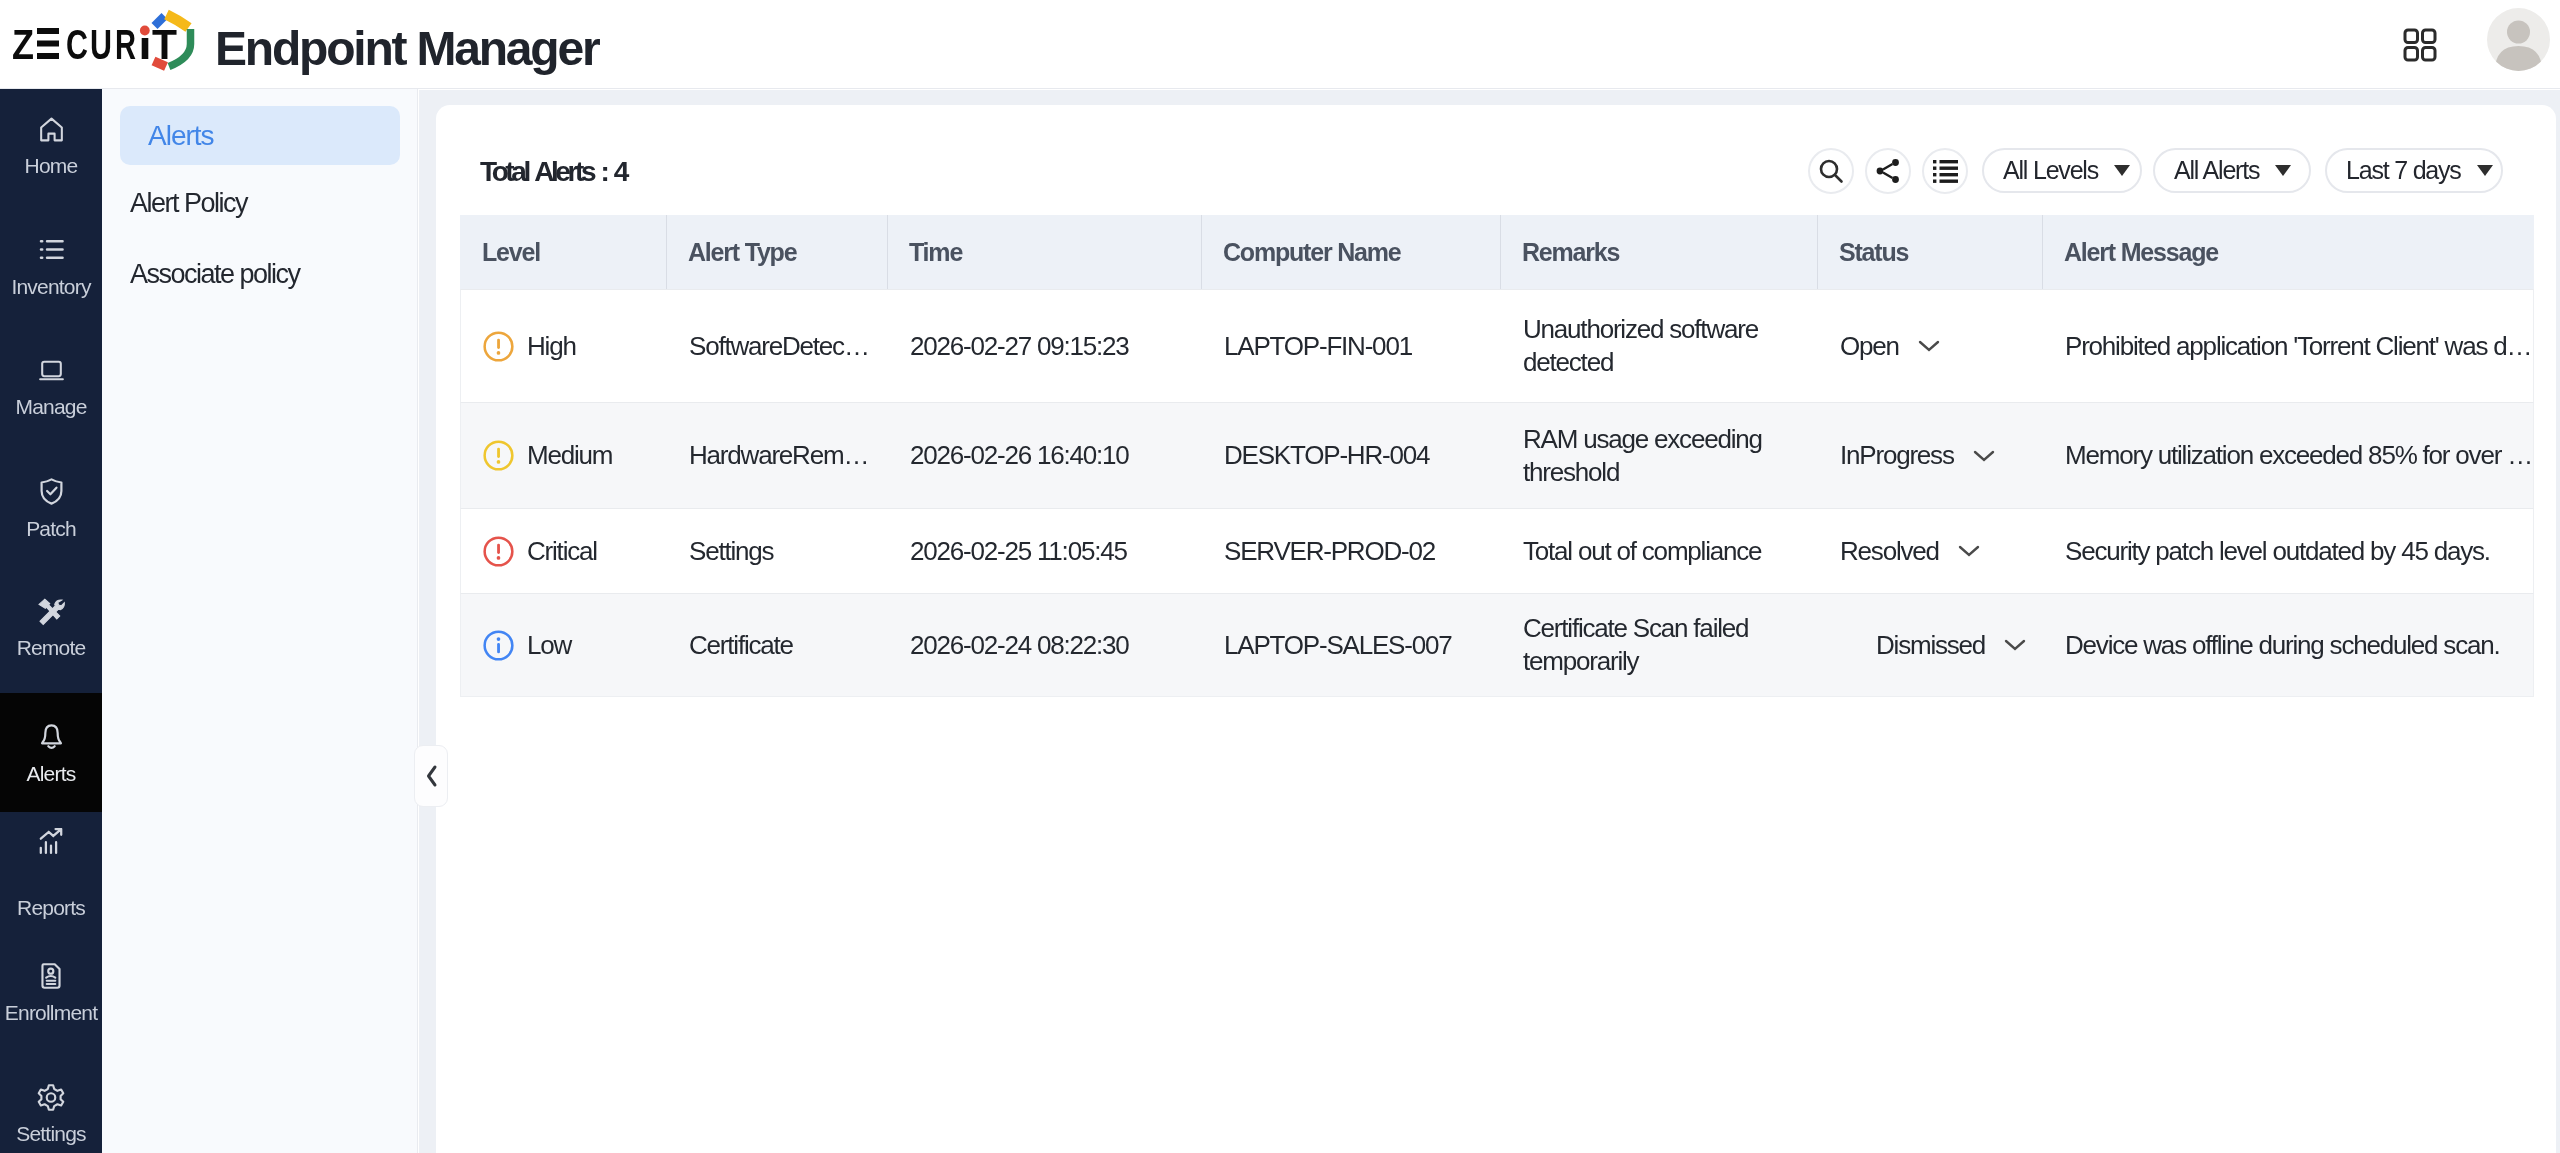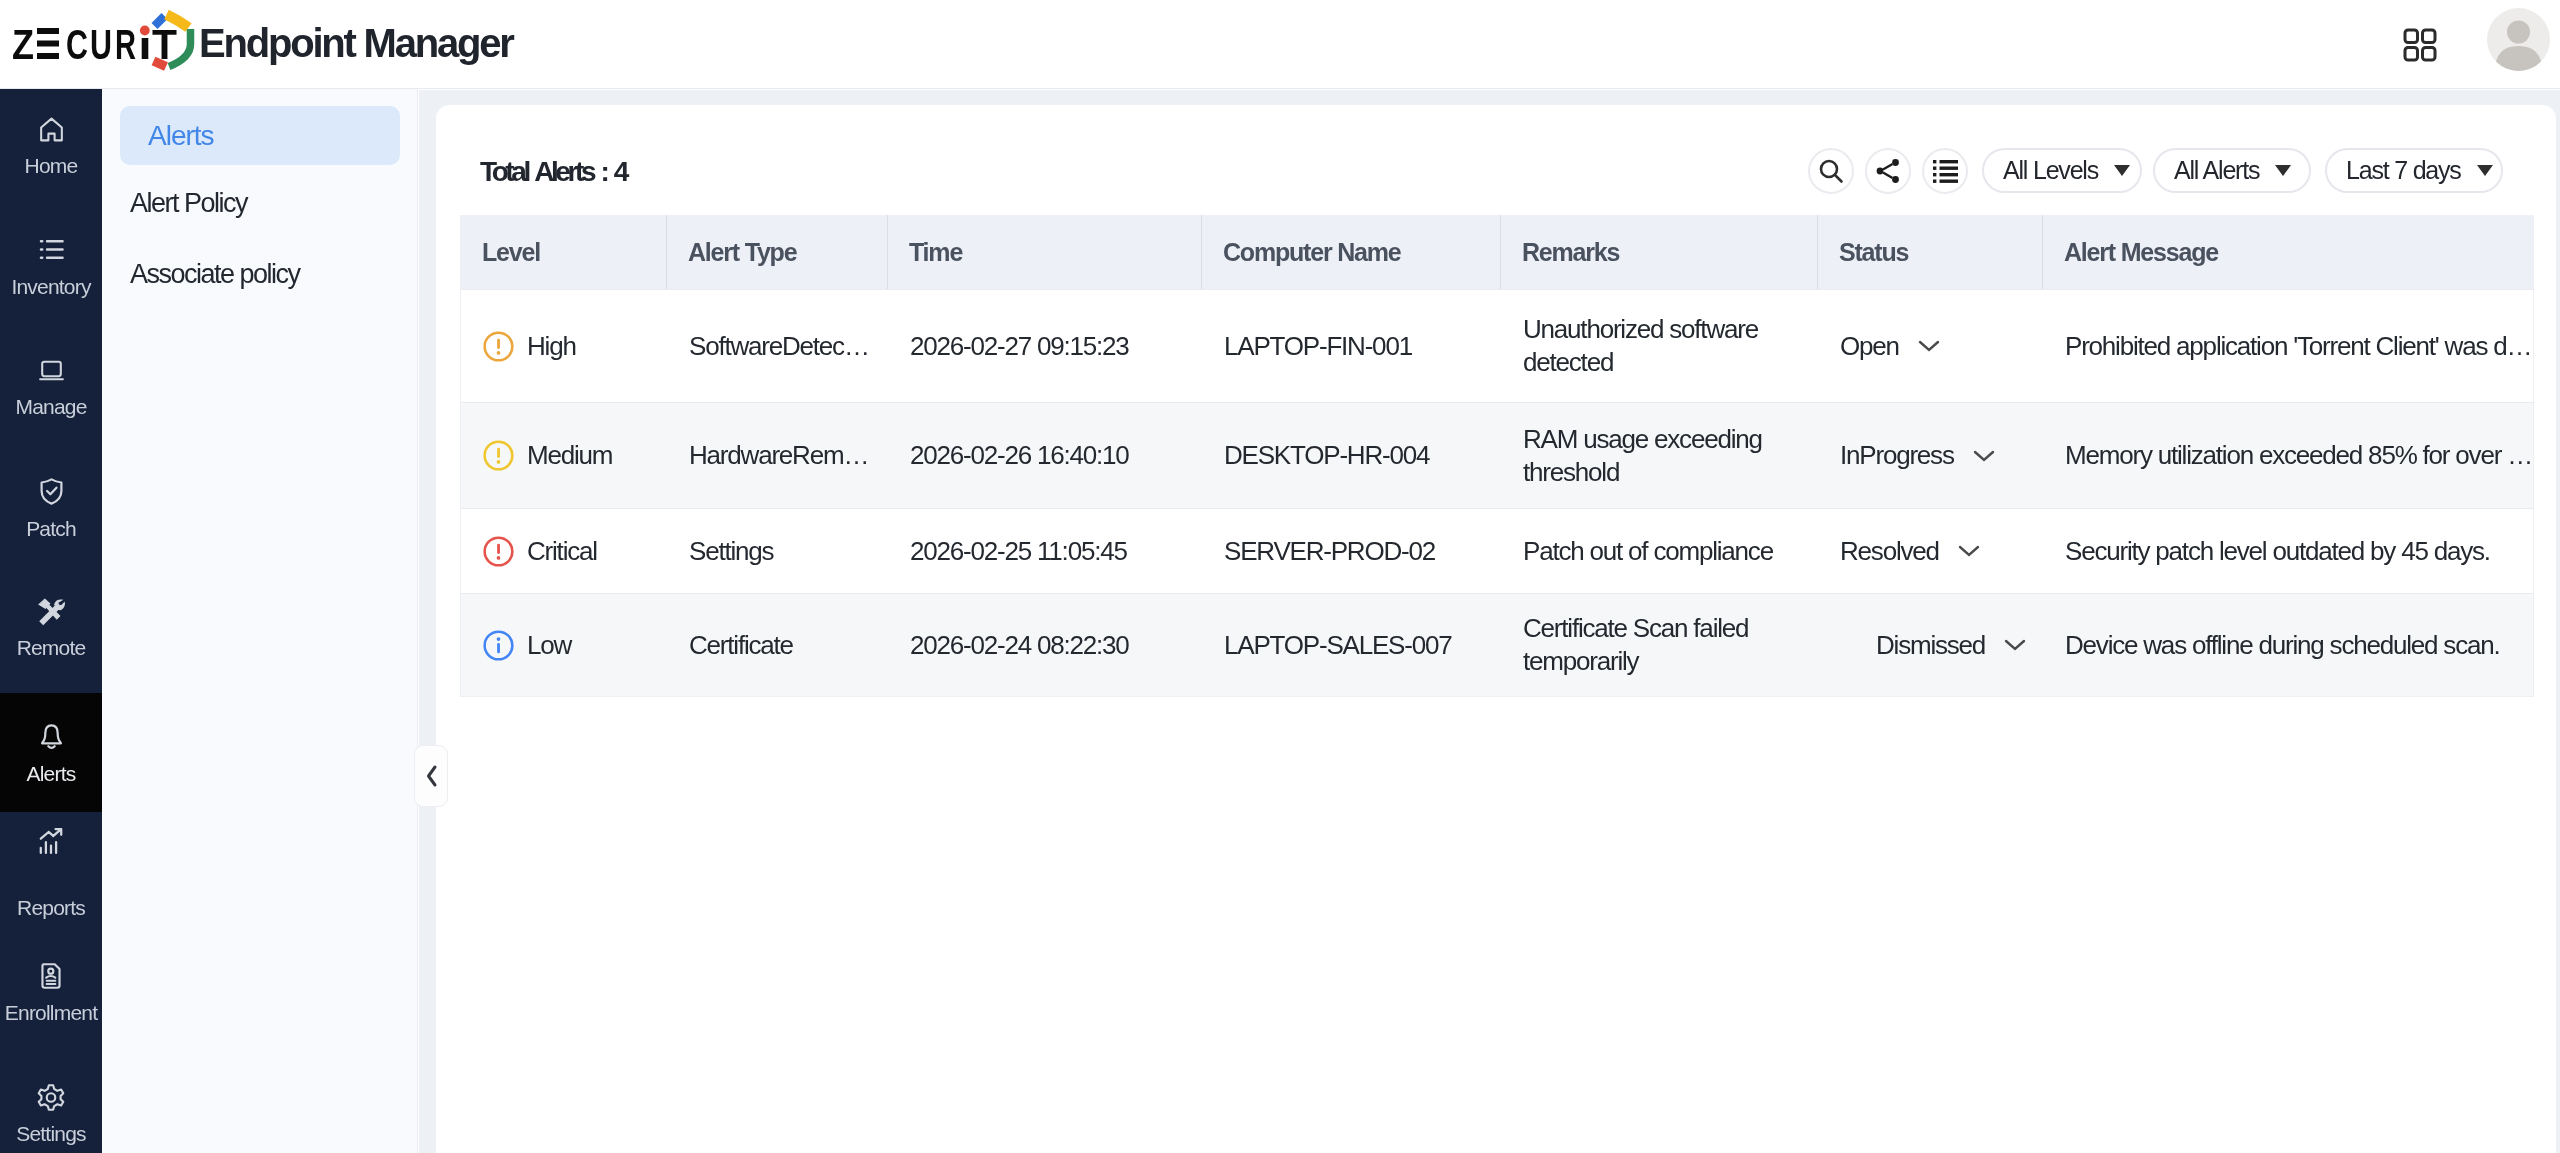--- a/index.html
+++ b/index.html
@@ -2,21 +2,21 @@
 <html><head>
 <meta charset="utf-8">
 <style>
 * { margin:0; padding:0; box-sizing:border-box; }
 html,body { width:2560px; height:1153px; overflow:hidden; background:#fff;
   font-family:"Liberation Sans", sans-serif; }
 
 
 #topbar { position:absolute; left:0; top:0; width:2560px; height:89px;
   background:#fff; border-bottom:1px solid #e7e9ee; z-index:30; }
-#title { position:absolute; left:199px; top:21px; font-size:40px; font-weight:700;
+#title { position:absolute; left:215px; top:21px; font-size:48px; font-weight:700;
   color:#20242c; letter-spacing:-2.2px; }
 #gridicon { position:absolute; left:2403px; top:28px; }
 #avatar { position:absolute; left:2487px; top:8px; width:63px; height:63px;
   border-radius:50%; background:#edecea; overflow:hidden; }
 
 
 #sidebar { position:absolute; left:0; top:89px; width:102px; height:1064px;
   background:#15213a; z-index:20; }
 .navitem { position:absolute; left:0; width:102px; height:121px;
   display:flex; flex-direction:column; align-items:center; justify-content:center; }
@@ -283,21 +283,21 @@
         <svg class="lvlic" width="31" height="31" viewBox="0 0 32 32" fill="none">
             <circle cx="16" cy="16" r="14.3" stroke="#e5534b" stroke-width="2.6"></circle>
             <rect x="14.6" y="8" width="2.9" height="10.5" rx="1.4" fill="#e5534b"></rect>
             <circle cx="16" cy="22.6" r="1.9" fill="#e5534b"></circle>
           </svg>
         Critical
       </div>
       <div class="cell" style="left:206px;">Settings</div>
       <div class="cell" style="left:427px;">2026-02-25 11:05:45</div>
       <div class="cell" style="left:741px;">SERVER-PROD-02</div>
-      <div class="cell remarks" style="left:1040px;">Patch out of compliance</div>
+      <div class="cell remarks" style="left:1040px;">Total out of compliance</div>
       <div class="cell" style="left:1357px;">Resolved
         <svg class="chev" width="22" height="14" viewBox="0 0 22 14" fill="none" stroke="#4a4a4a" stroke-width="2.4" stroke-linecap="round">
             <path d="M2 3 L11 11 L20 3"></path>
           </svg>
       </div>
       <div class="cell" style="left:1582px; width:492px;">
           <span class="msg">Security patch level outdated by 45 days.</span>
         </div>
     </div>
 

